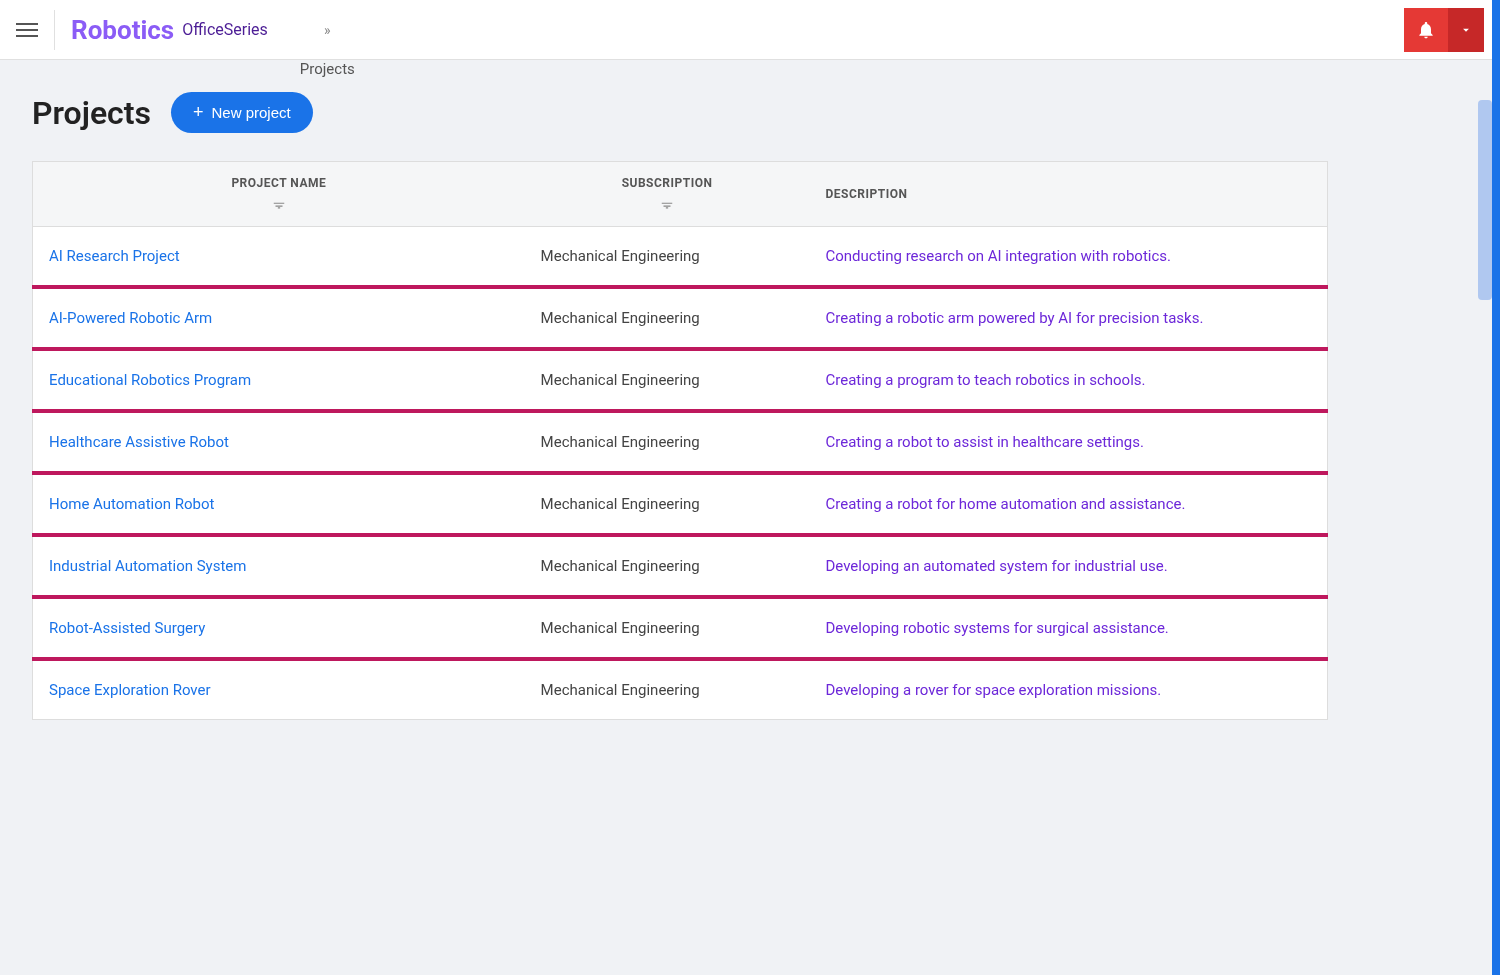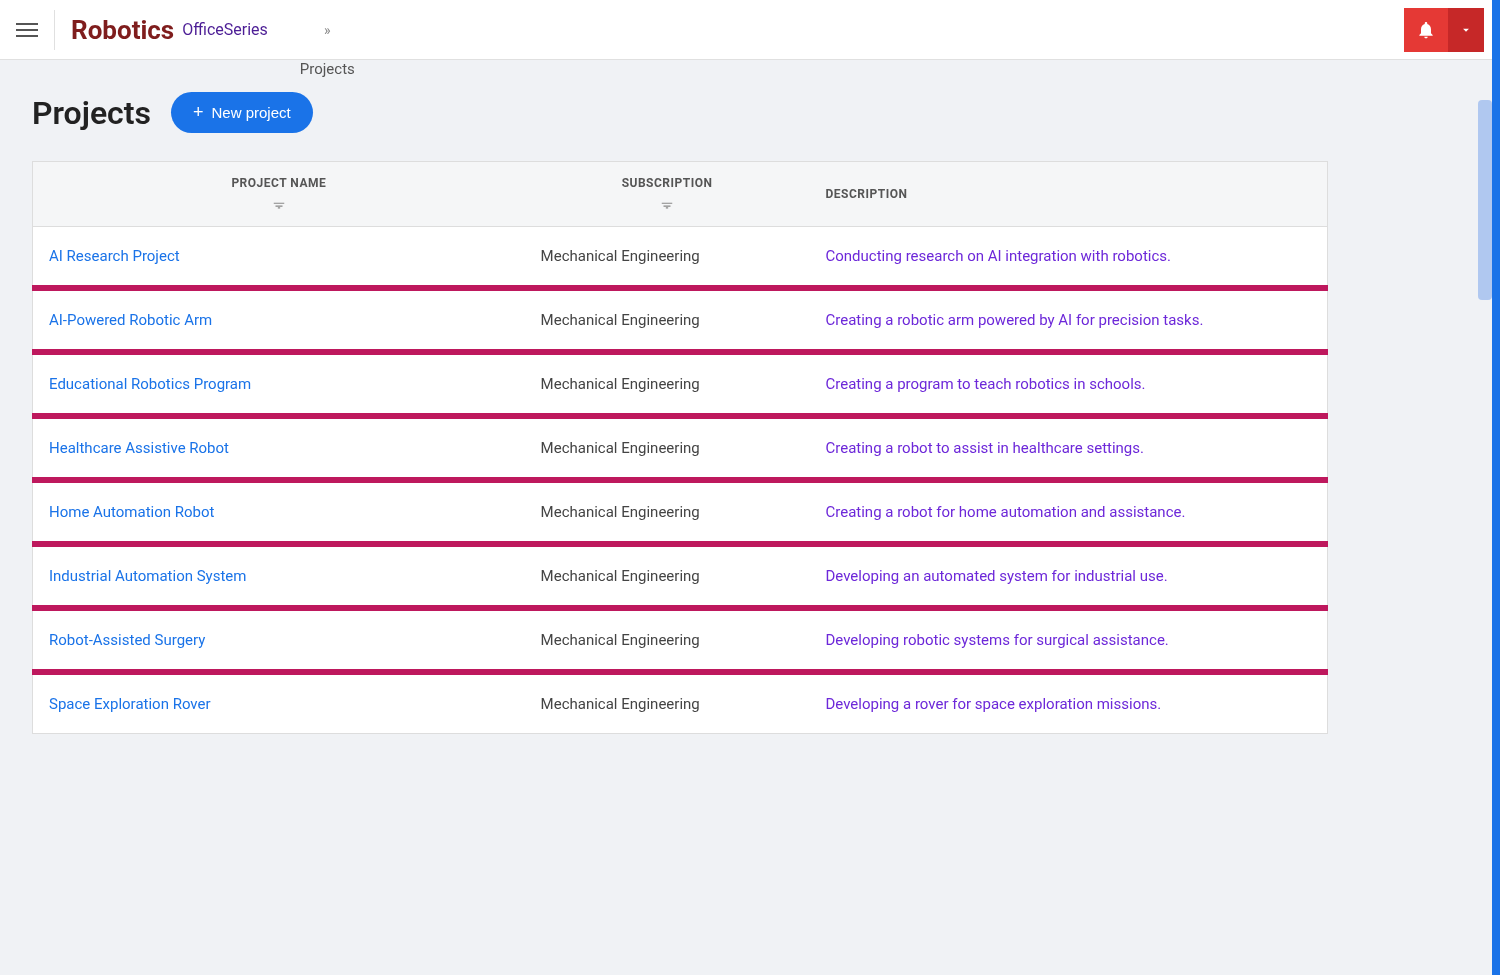--- a/index.html
+++ b/index.html
@@ -31,21 +31,21 @@
     }
     .header-divider {
       width: 1px;
       height: 40px;
       background: #e0e0e0;
       margin-right: 16px;
     }
     .header-logo {
       font-size: 26px;
       font-weight: 700;
-      color: #7f1d1d;
+      color: #8b5cf6;
       margin-right: 8px;
     }
     .header-subtitle {
       font-size: 16px;
       color: #4c1d95;
       margin-right: 32px;
     }
     .header-breadcrumb {
       font-size: 15px;
       color: #555;
@@ -179,21 +179,21 @@
       display: flex;
       align-items: center;
       gap: 8px;
       flex-direction: column;
     }
     .filter-icon {
       color: #888;
       font-size: 13px;
     }
     .projects-table tbody tr {
-      border-bottom: 6px solid #be185d;
+      border-bottom: 4px solid #be185d;
     }
     .projects-table tbody tr:last-child {
       border-bottom: none;
     }
     .projects-table tbody td {
       padding: 20px 16px;
       font-size: 15px;
       vertical-align: middle;
     }
     .project-name-link {

